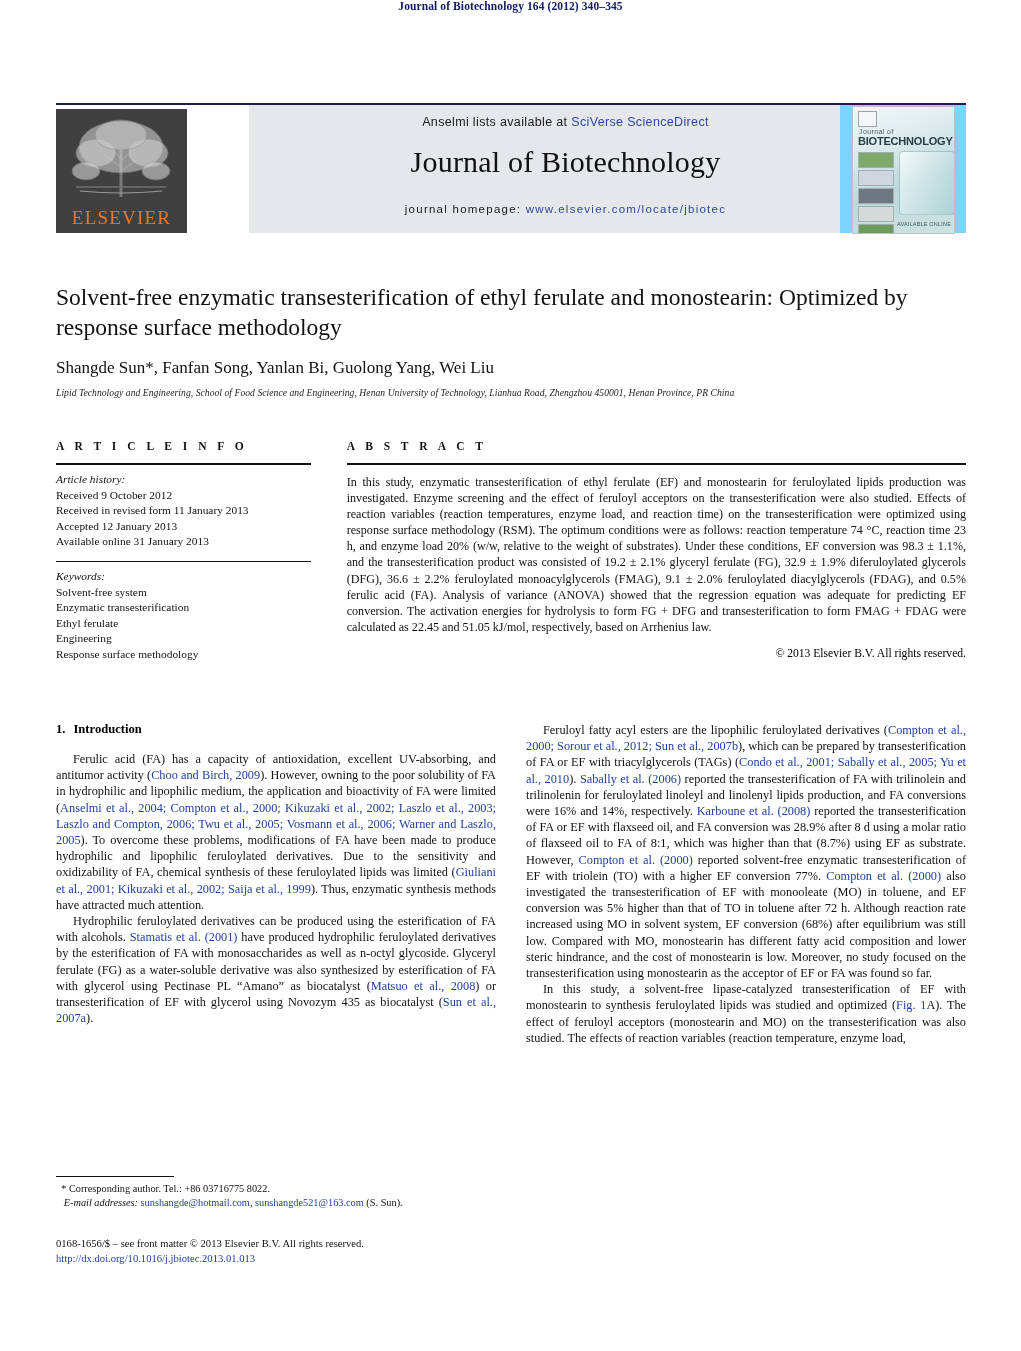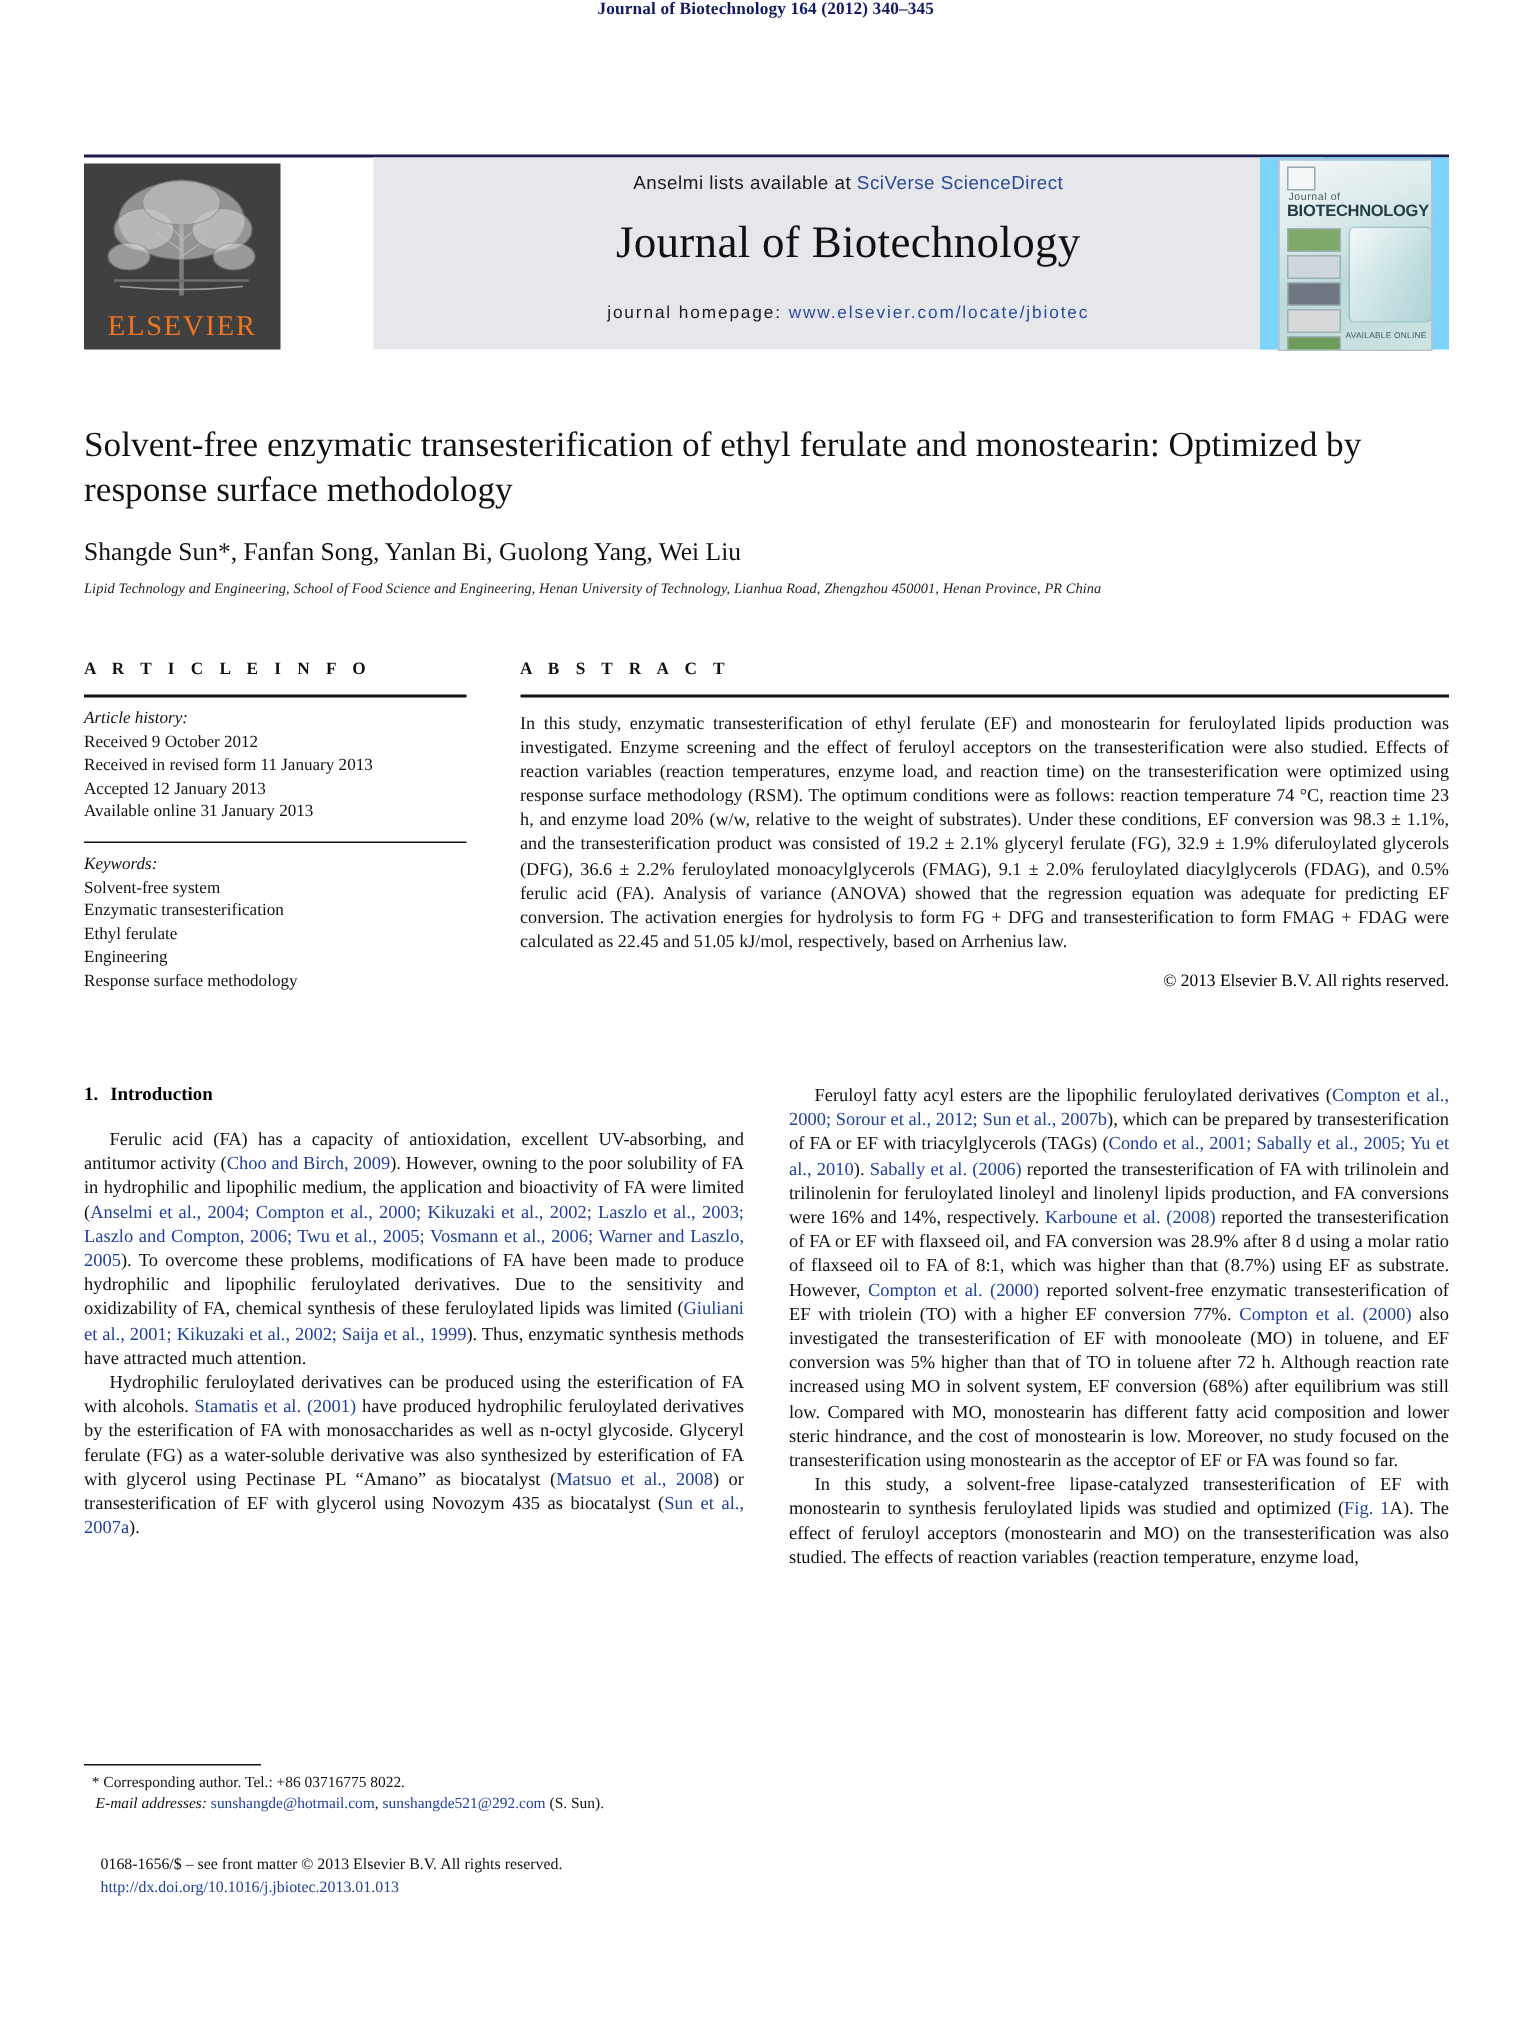--- a/index.html
+++ b/index.html
@@ -226,21 +226,21 @@
   .fn-rule { width: 118px; border-top: 1px solid #111; margin-bottom: 5px; }
   .fn-line {
     font-family: "Liberation Serif", serif;
     font-size: 10.3px;
     line-height: 13.6px;
     color: #111;
   }
   .fn-line .ital { font-style: italic; }
   .fn-mail { color: #21409a; }
   .frontmatter {
-    position: absolute; left: 67px; top: 1236px; width: 460px;
+    position: absolute; left: 56px; top: 1236px; width: 460px;
     font-family: "Liberation Serif", serif;
     font-size: 10.6px;
     line-height: 15px;
     color: #111;
   }
   .doi { color: #21409a; }
 </style>
 </head>
 <body>
 
@@ -358,21 +358,21 @@
     </div>
 
   </div>
 
   <div class="footnote">
     <div class="fn-rule"></div>
     <div class="fn-line">
       &nbsp;&nbsp;<span>*</span>&nbsp;<span>Corresponding author. Tel.: +86 03716775 8022.</span>
     </div>
     <div class="fn-line">
-      &nbsp;&nbsp;&nbsp;<span class="ital">E-mail addresses:</span>&nbsp;<span class="fn-mail">sunshangde@hotmail.com</span><span>, </span><span class="fn-mail">sunshangde521@292.com</span><span> (S. Sun).</span>
+      &nbsp;&nbsp;&nbsp;<span class="ital">E-mail addresses:</span>&nbsp;<span class="fn-mail">sunshangde@hotmail.com</span><span>, </span><span class="fn-mail">sunshangde521@163.com</span><span> (S. Sun).</span>
     </div>
   </div>
 
   <div class="frontmatter">
     <div>0168-1656/$ – see front matter © 2013 Elsevier B.V. All rights reserved.</div>
     <div class="doi">http://dx.doi.org/10.1016/j.jbiotec.2013.01.013</div>
   </div>
 
 </div>
 

